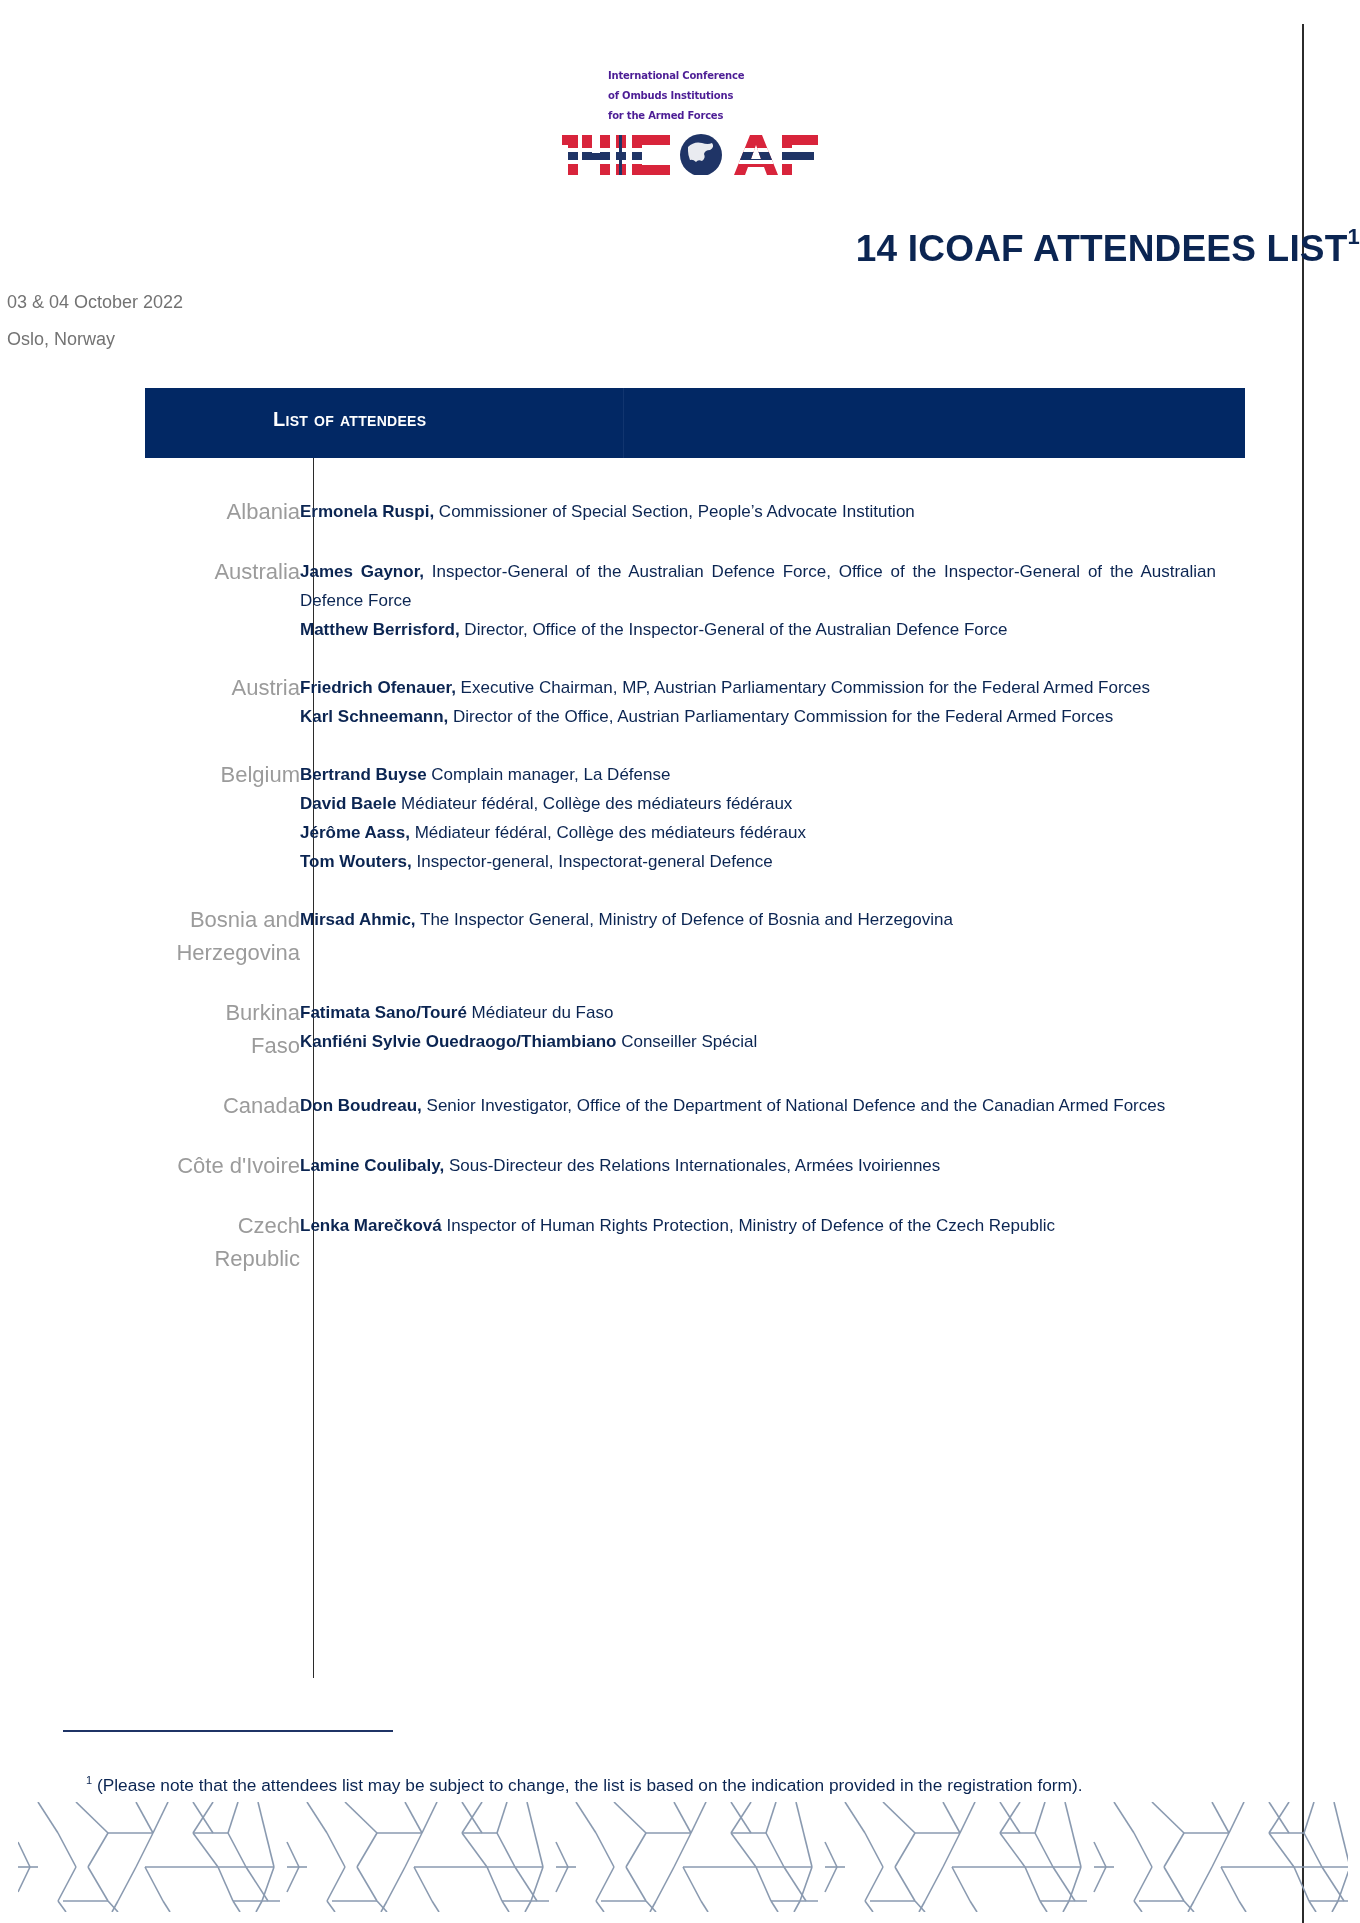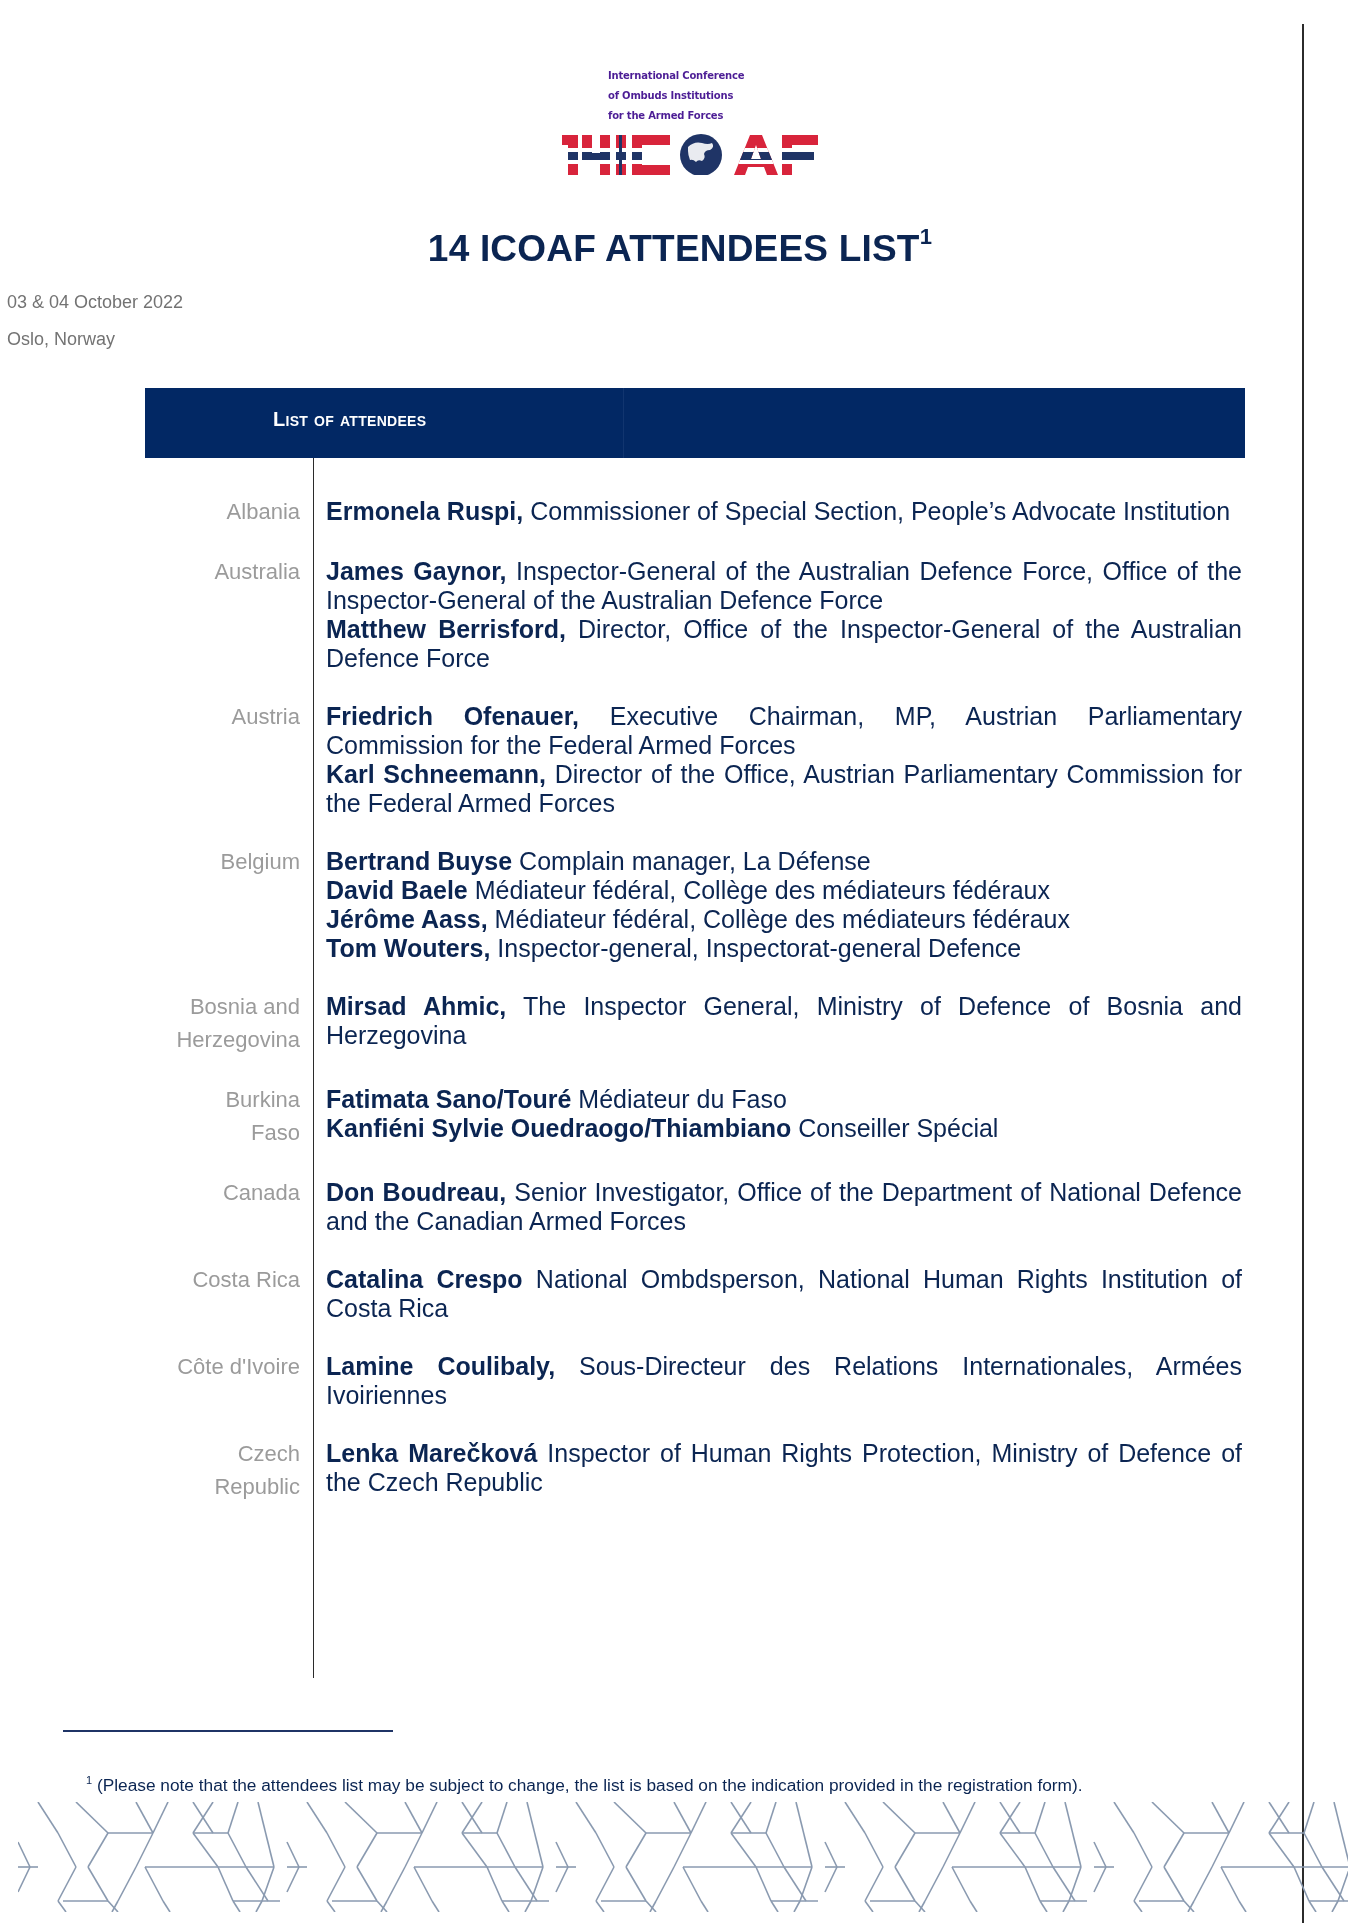--- a/index.html
+++ b/index.html
@@ -7,37 +7,37 @@
          font-family: "Liberation Sans", sans-serif; color: #0b2552; }
   .right-rule { position: absolute; left: 1302px; top: 24px; width: 2px; height: 1899px; background: #2b2b2b; }
 
   
   .logo { position: absolute; left: 560px; top: 66px; width: 260px; }
   .logo-text { font-family: "DejaVu Sans", sans-serif; font-weight: bold; font-size: 10px; line-height: 20px; color: #4c1d95; letter-spacing: -0.2px; margin-left: 48px; }
   .logo-mark { position: relative; height: 44px; margin-top: 5px; }
   .logo-mark svg { position: absolute; left: 0; top: 0; }
 
   
-  .title { position: absolute; left: 0; width: 1360px; top: 228px; text-align: center; font-weight: bold; font-size: 37px; color: #0b2552; letter-spacing: 0.2px; }
+  .title { position: absolute; left: 0; width: 1360px; top: 228px; text-align: right; font-weight: bold; font-size: 37px; color: #0b2552; letter-spacing: 0.2px; }
   .title sup { font-size: 22px; position: relative; top: -4px; vertical-align: top; }
   .subtitle { position: absolute; left: 0; width: 1360px; text-align: left; font-size: 18px; color: #737373; margin-left: 7px; }
   .date { top: 292px; }
   .place { top: 329px; }
 
   
   .band { position: absolute; left: 145px; top: 388px; width: 1100px; height: 70px; background: #022864; }
   .band-split { position: absolute; left: 478px; top: 0; width: 1px; height: 70px; background: #11356f; }
   .band-title { position: absolute; left: 128px; top: 20px; color: #ffffff; font-weight: bold; font-size: 20px; font-variant: small-caps; letter-spacing: 0.3px; }
 
   
   .divider { position: absolute; left: 313px; top: 458px; width: 1px; height: 1220px; background: #2b2b2b; }
   .rows { position: absolute; left: 142px; top: 497px; width: 1100px; }
   .row { display: flex; margin-bottom: 29px; }
   .country { width: 158px; text-align: right; color: #9b9b9b; font-size: 22px; line-height: 33px; margin-top: -2px; flex-shrink: 0; }
-  .people { margin-left: 26px; width: 916px; font-size: 25px; line-height: 29px; text-align: justify; color: #0b2552; }
+  .people { width: 916px; font-size: 17px; line-height: 29px; text-align: justify; color: #0b2552; }
   .person { display: block; }
   .person b { font-weight: bold; }
 
   
   .fn-rule { position: absolute; left: 63px; top: 1730px; width: 330px; height: 2px; background: #1f3466; }
   .footnote { position: absolute; left: 86px; top: 1775px; font-size: 17.3px; color: #0b2552; white-space: nowrap; }
   .footnote sup { font-size: 11px; vertical-align: top; position: relative; top: -1px; }
 
   
   .pattern { position: absolute; left: 18px; top: 1802px; width: 1330px; height: 110px; }
@@ -156,28 +156,20 @@
     <div class="row">
       <div class="country">
         <div>Canada</div>
       </div>
       <div class="people">
         <span class="person"><b>Don Boudreau,</b><span> Senior Investigator, Office of the Department of National Defence and the Canadian Armed Forces</span></span>
       </div>
     </div>
     <div class="row">
       <div class="country">
-        <div>Costa Rica</div>
-      </div>
-      <div class="people">
-        <span class="person"><b>Catalina Crespo</b><span> National Ombdsperson, National Human Rights Institution of Costa Rica</span></span>
-      </div>
-    </div>
-    <div class="row">
-      <div class="country">
         <div>Côte d'Ivoire</div>
       </div>
       <div class="people">
         <span class="person"><b>Lamine Coulibaly,</b><span> Sous-Directeur des Relations Internationales, Armées Ivoiriennes</span></span>
       </div>
     </div>
     <div class="row">
       <div class="country">
         <div>Czech</div>
         <div>Republic</div>

